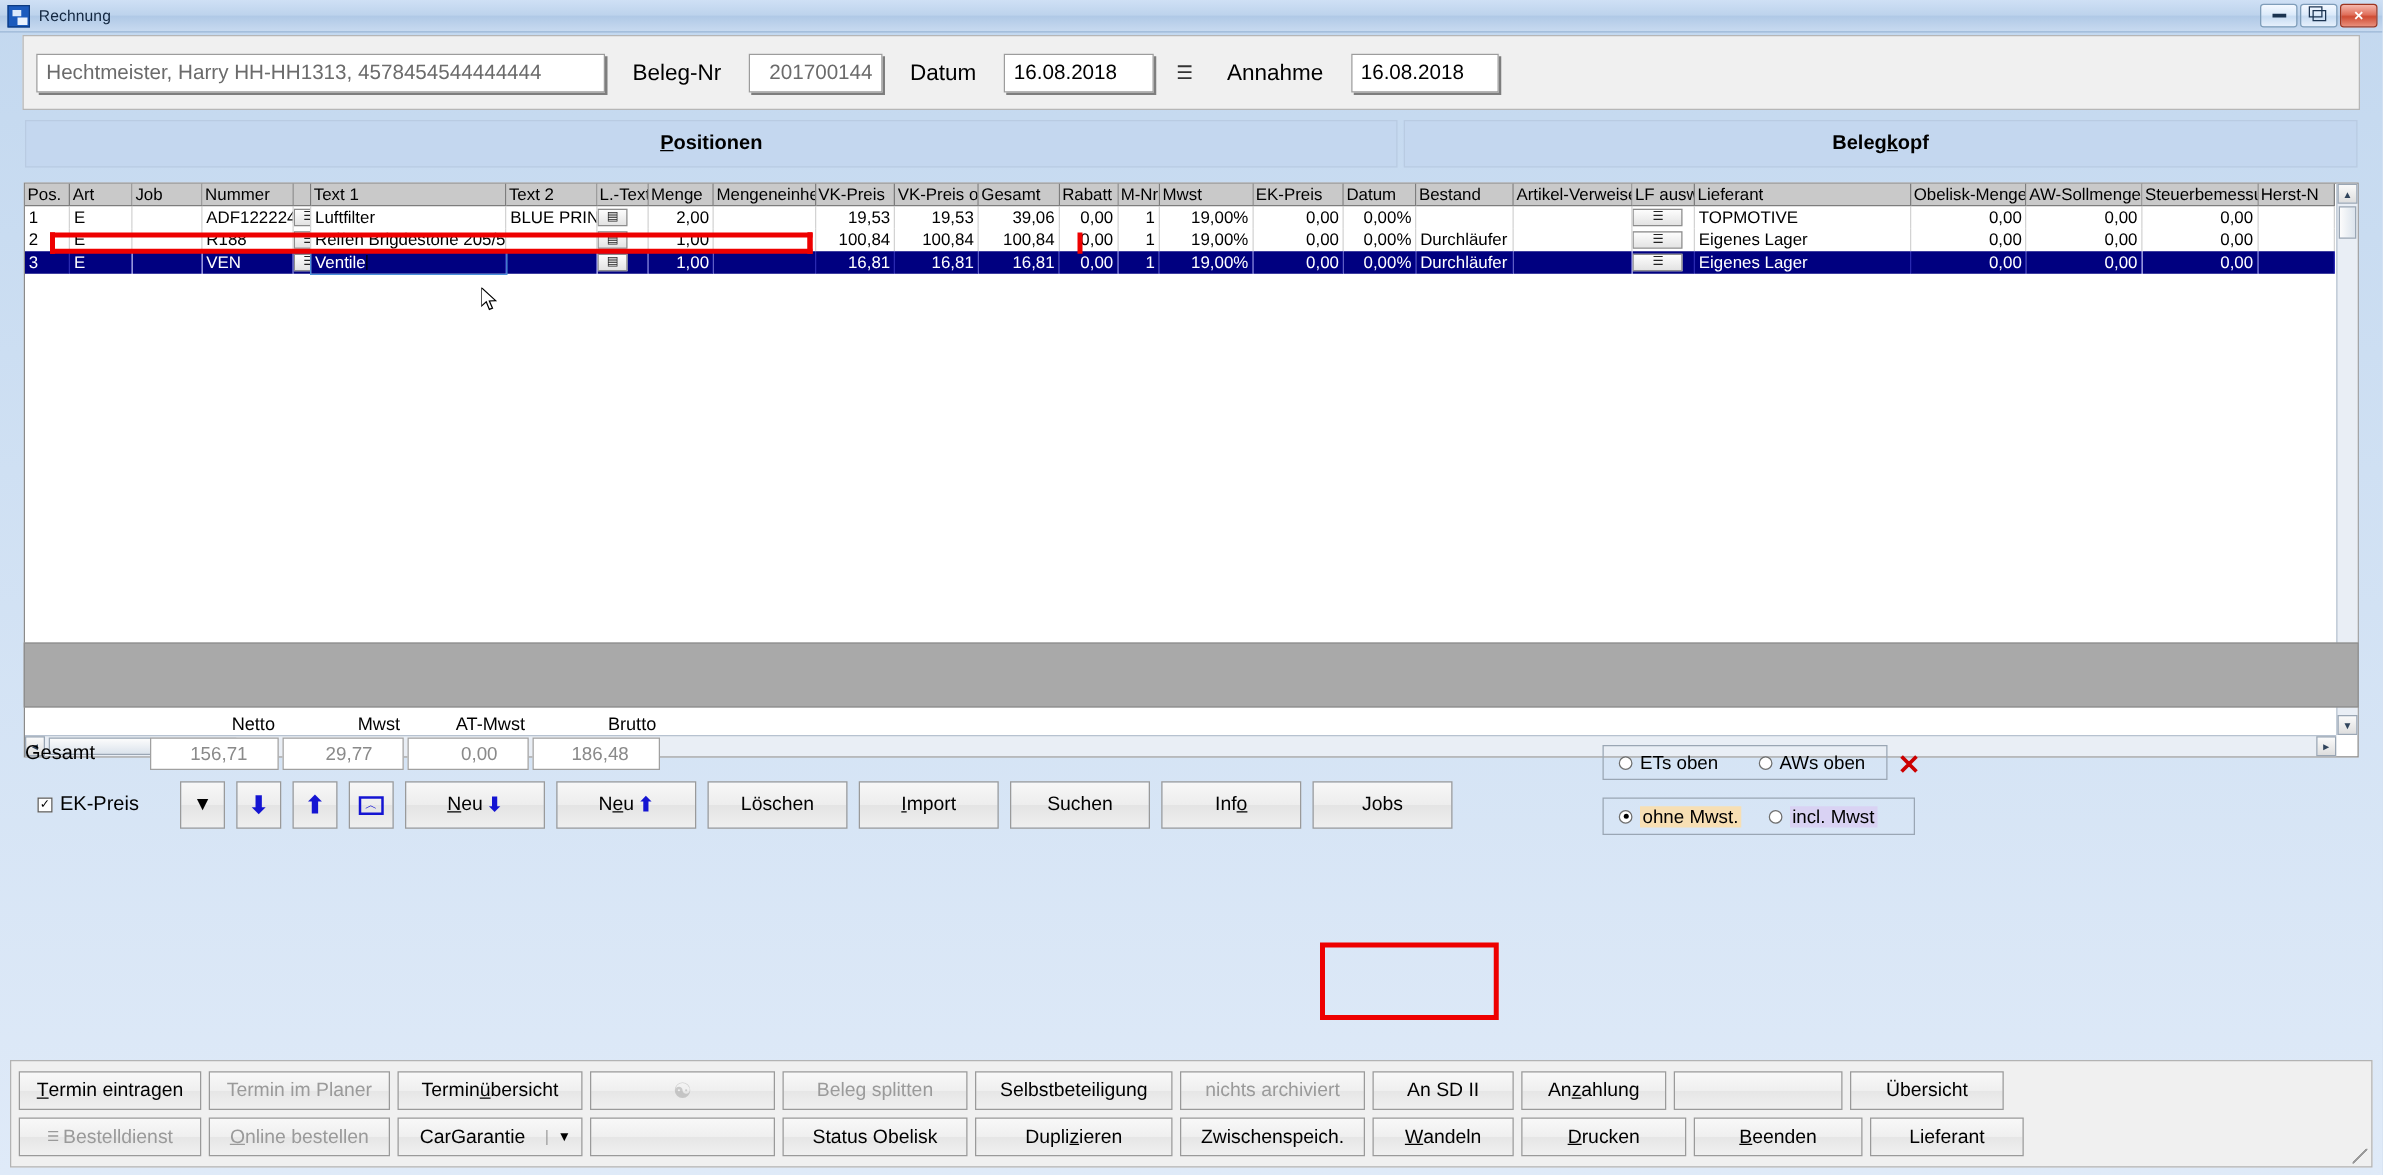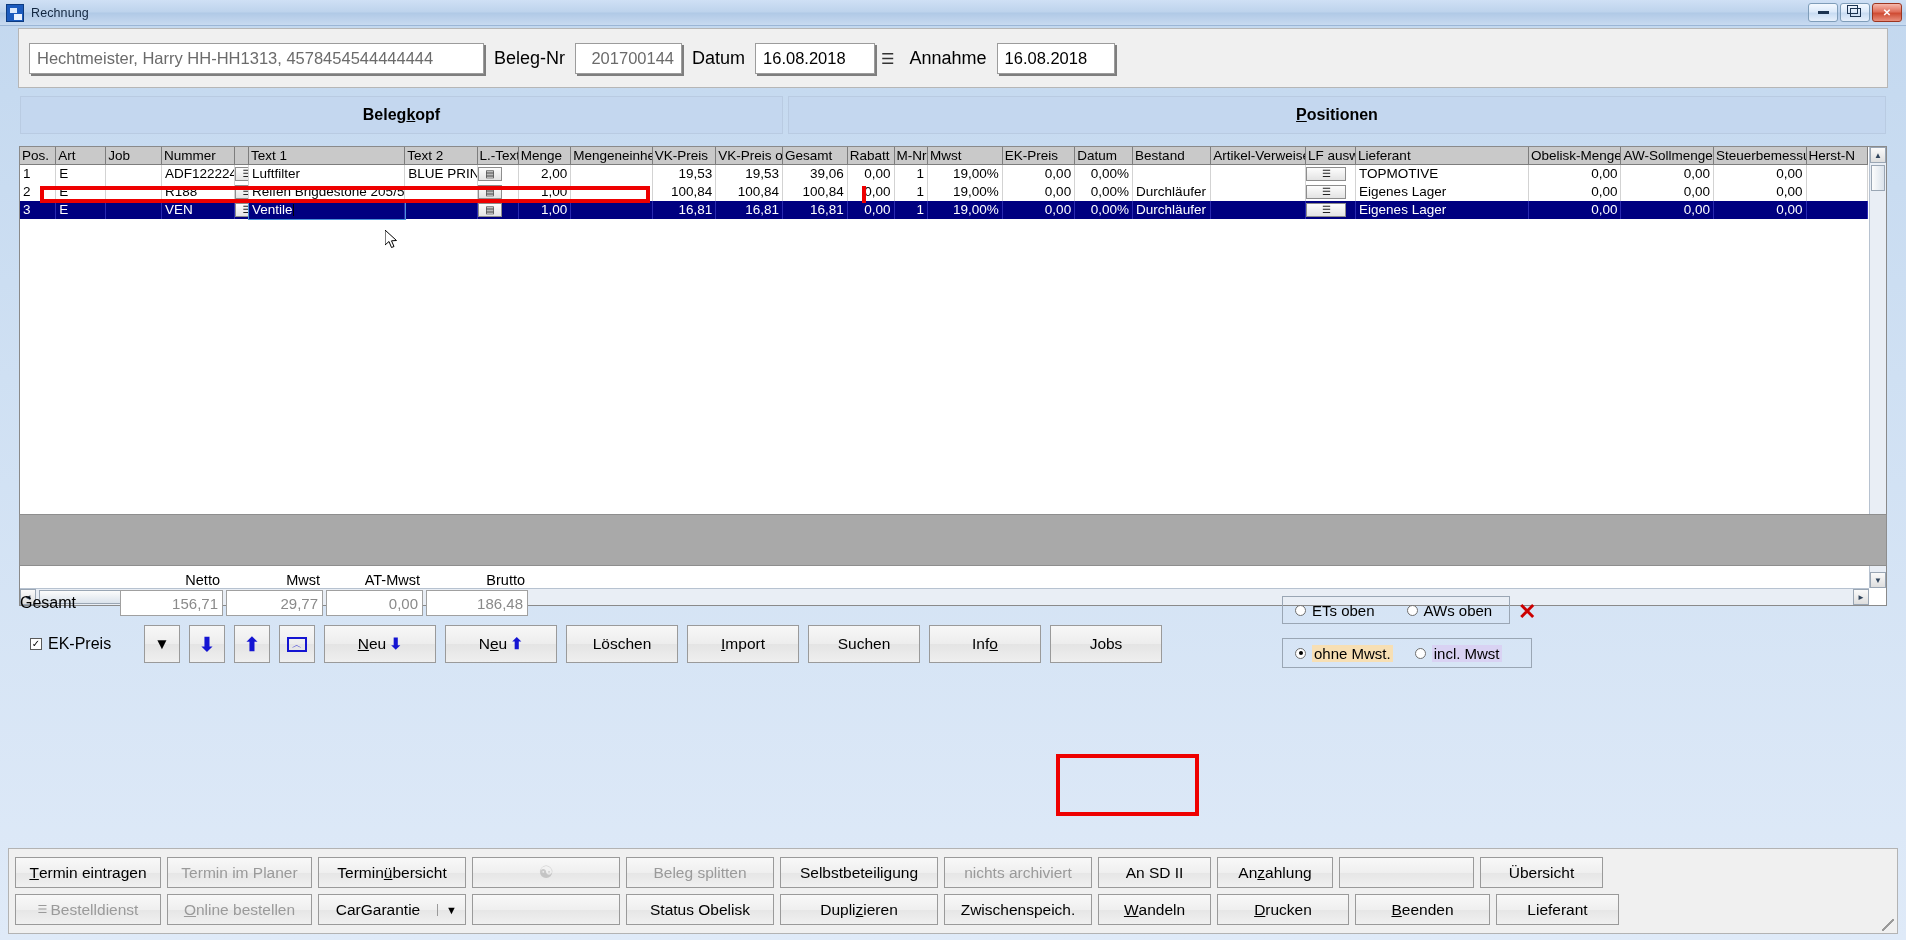--- a/index.html
+++ b/index.html
@@ -53,21 +53,21 @@
     border-color: #9c3520; color: #fff; font-weight: bold;
   }
   .min-glyph { width: 11px; height: 3px; background: #1b3350; }
   .max-glyph { width: 11px; height: 9px; border: 1.6px solid #1b3350; position: relative; }
   .max-glyph::after{ content:""; position:absolute; left:-4px; top:-4px; width:9px; height:7px; border:1.6px solid #1b3350; background:transparent;}
 
   
   .topform {
     position: absolute; left: 18px; top: 28px; width: 1870px; height: 60px;
     background: #f0f0f0; border: 1px solid #b6b6b6;
-    display: flex; align-items: center; padding-left: 10px;
+    display: flex; align-items: center; padding-left: 10px; gap: 12px;
   }
   .field {
     background: #fff; border: 1px solid #9c9c9c;
     box-shadow: 2px 2px 0 #7e7e7e;
     height: 31px; display: flex; align-items: center;
     font-size: 16.5px; color: #6b6b6b; padding: 0 7px;
   }
   .field.black { color: #000; }
   .field.right { justify-content: flex-end; }
   .lbl { font-size: 18px; color: #000; margin: 0 10px; white-space: nowrap; }
@@ -156,21 +156,21 @@
 
   
   .totals { position: absolute; left: 20px; top: 572px; width: 620px; height: 50px; }
   .tot-hdr { display: flex; font-size: 14.5px; color: #000; }
   .tot-hdr div { text-align: right; padding-right: 6px; }
   .tot-row { display: flex; align-items: center; margin-top: 2px; }
   .tot-label { font-size: 16px; color: #000; width: 100px; }
   .totfield {
     background: #fff; border: 1px solid #a0a0a0;
     height: 26px; display: flex; align-items: center; justify-content: flex-end;
-    padding-right: 4px; font-size: 15px; color: #8a8a8a; margin-right: 3px;
+    padding-right: 24px; font-size: 15px; color: #8a8a8a; margin-right: 3px;
   }
 
   
   .midbtns { position: absolute; left: 30px; top: 625px; display: flex; align-items: center; gap: 9px; }
   .chk { display: flex; align-items: center; font-size: 16px; width: 105px; }
   .chkbox {
     width: 12px; height: 12px; border: 1px solid #5a5a5a; background: #fff;
     margin-right: 6px; position: relative; font-size: 10px; line-height: 10px;
     text-align: center; color: #000;
   }
@@ -256,25 +256,25 @@
     <div class="lbl">Beleg-Nr</div>
     <div class="field right" style="width:107px;">201700144</div>
     <div class="lbl">Datum</div>
     <div class="field black" style="width:120px;">16.08.2018</div>
     <div class="hamburger-mini">☰</div>
     <div class="lbl">Annahme</div>
     <div class="field black" style="width:118px;">16.08.2018</div>
   </div>
 
   <div class="sectiontabs">
+    <div class="sectab pos">
+      <span><span class="u">P</span>ositionen</span>
+    </div>
     <div class="sectab kopf">
       <span>Beleg<span class="u">k</span>opf</span>
-    </div>
-    <div class="sectab pos">
-      <span><span class="u">P</span>ositionen</span>
     </div>
   </div>
 
   <div class="gridwrap">
     <table class="grid">
       <colgroup>
         <col style="width:32px">
           <col style="width:45px">
           <col style="width:50px">
           <col style="width:65px">

